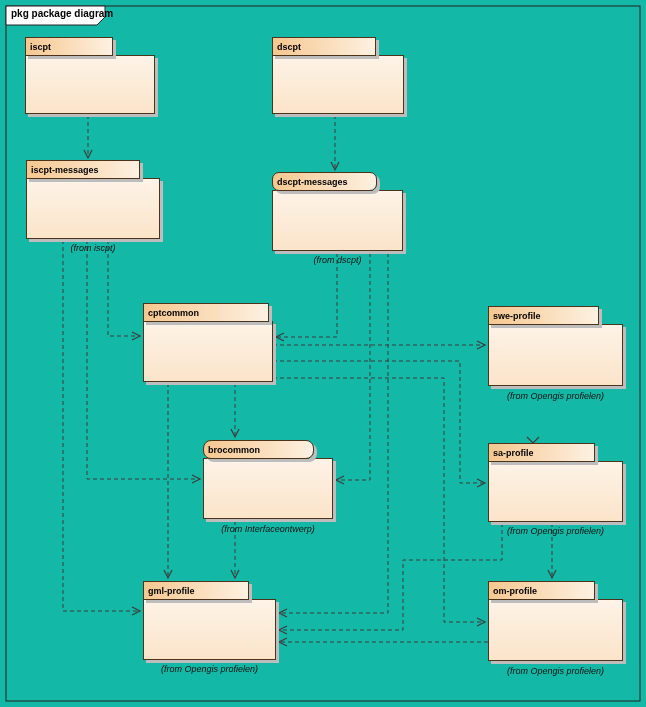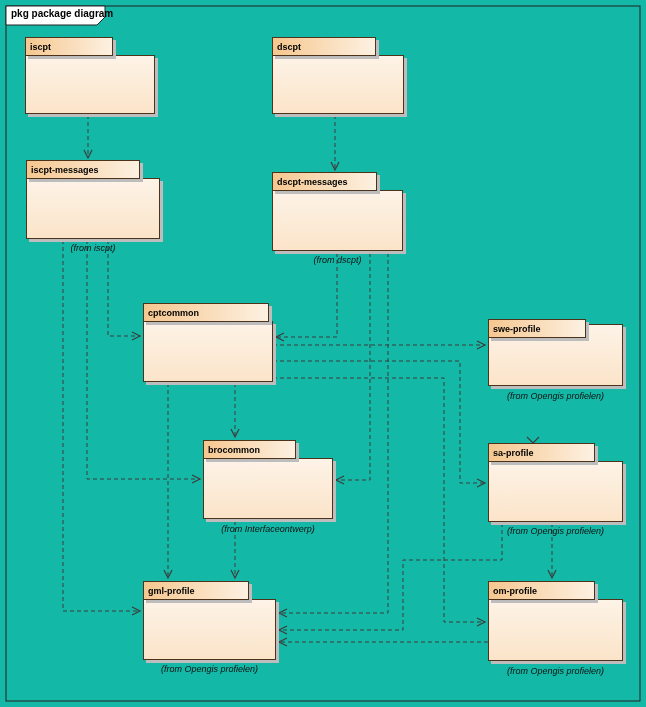--- a/index.html
+++ b/index.html
@@ -93,44 +93,44 @@
   <div class="pkg" style="left:26px; top:160px;">
     <div class="pkg-body" style="width:134px; height:61px;"></div>
     <div class="pkg-tab" style="width:114px;">
       <span class="pkg-name">iscpt-messages</span>
     </div>
   </div>
   <div class="from-label" style="left:26px; top:243px; width:134px;">(from iscpt)</div>
 
   <div class="pkg" style="left:272px; top:172px;">
     <div class="pkg-body" style="width:131px; height:61px;"></div>
-    <div class="pkg-tab" style="width:105px;">
+    <div class="pkg-tab" style="width:105px;border-radius:7px;">
       <span class="pkg-name">dscpt-messages</span>
     </div>
   </div>
   <div class="from-label" style="left:272px; top:255px; width:131px;">(from dscpt)</div>
 
   <div class="pkg" style="left:143px; top:303px;">
     <div class="pkg-body" style="width:130px; height:61px;"></div>
     <div class="pkg-tab" style="width:126px;">
       <span class="pkg-name">cptcommon</span>
     </div>
   </div>
 
   <div class="pkg" style="left:488px; top:306px;">
     <div class="pkg-body" style="width:135px; height:62px;"></div>
-    <div class="pkg-tab" style="width:98px;margin-top:13px;">
+    <div class="pkg-tab" style="width:111px;">
       <span class="pkg-name">swe-profile</span>
     </div>
   </div>
   <div class="from-label" style="left:488px; top:391px; width:135px;">(from Opengis profielen)</div>
 
   <div class="pkg" style="left:203px; top:440px;">
     <div class="pkg-body" style="width:130px; height:61px;"></div>
-    <div class="pkg-tab" style="width:93px;">
+    <div class="pkg-tab" style="width:111px;border-radius:8px;">
       <span class="pkg-name">brocommon</span>
     </div>
   </div>
   <div class="from-label" style="left:203px; top:524px; width:130px;">(from Interfaceontwerp)</div>
 
   <div class="pkg" style="left:488px; top:443px;">
     <div class="pkg-body" style="width:135px; height:61px;"></div>
     <div class="pkg-tab" style="width:107px;">
       <span class="pkg-name">sa-profile</span>
     </div>

